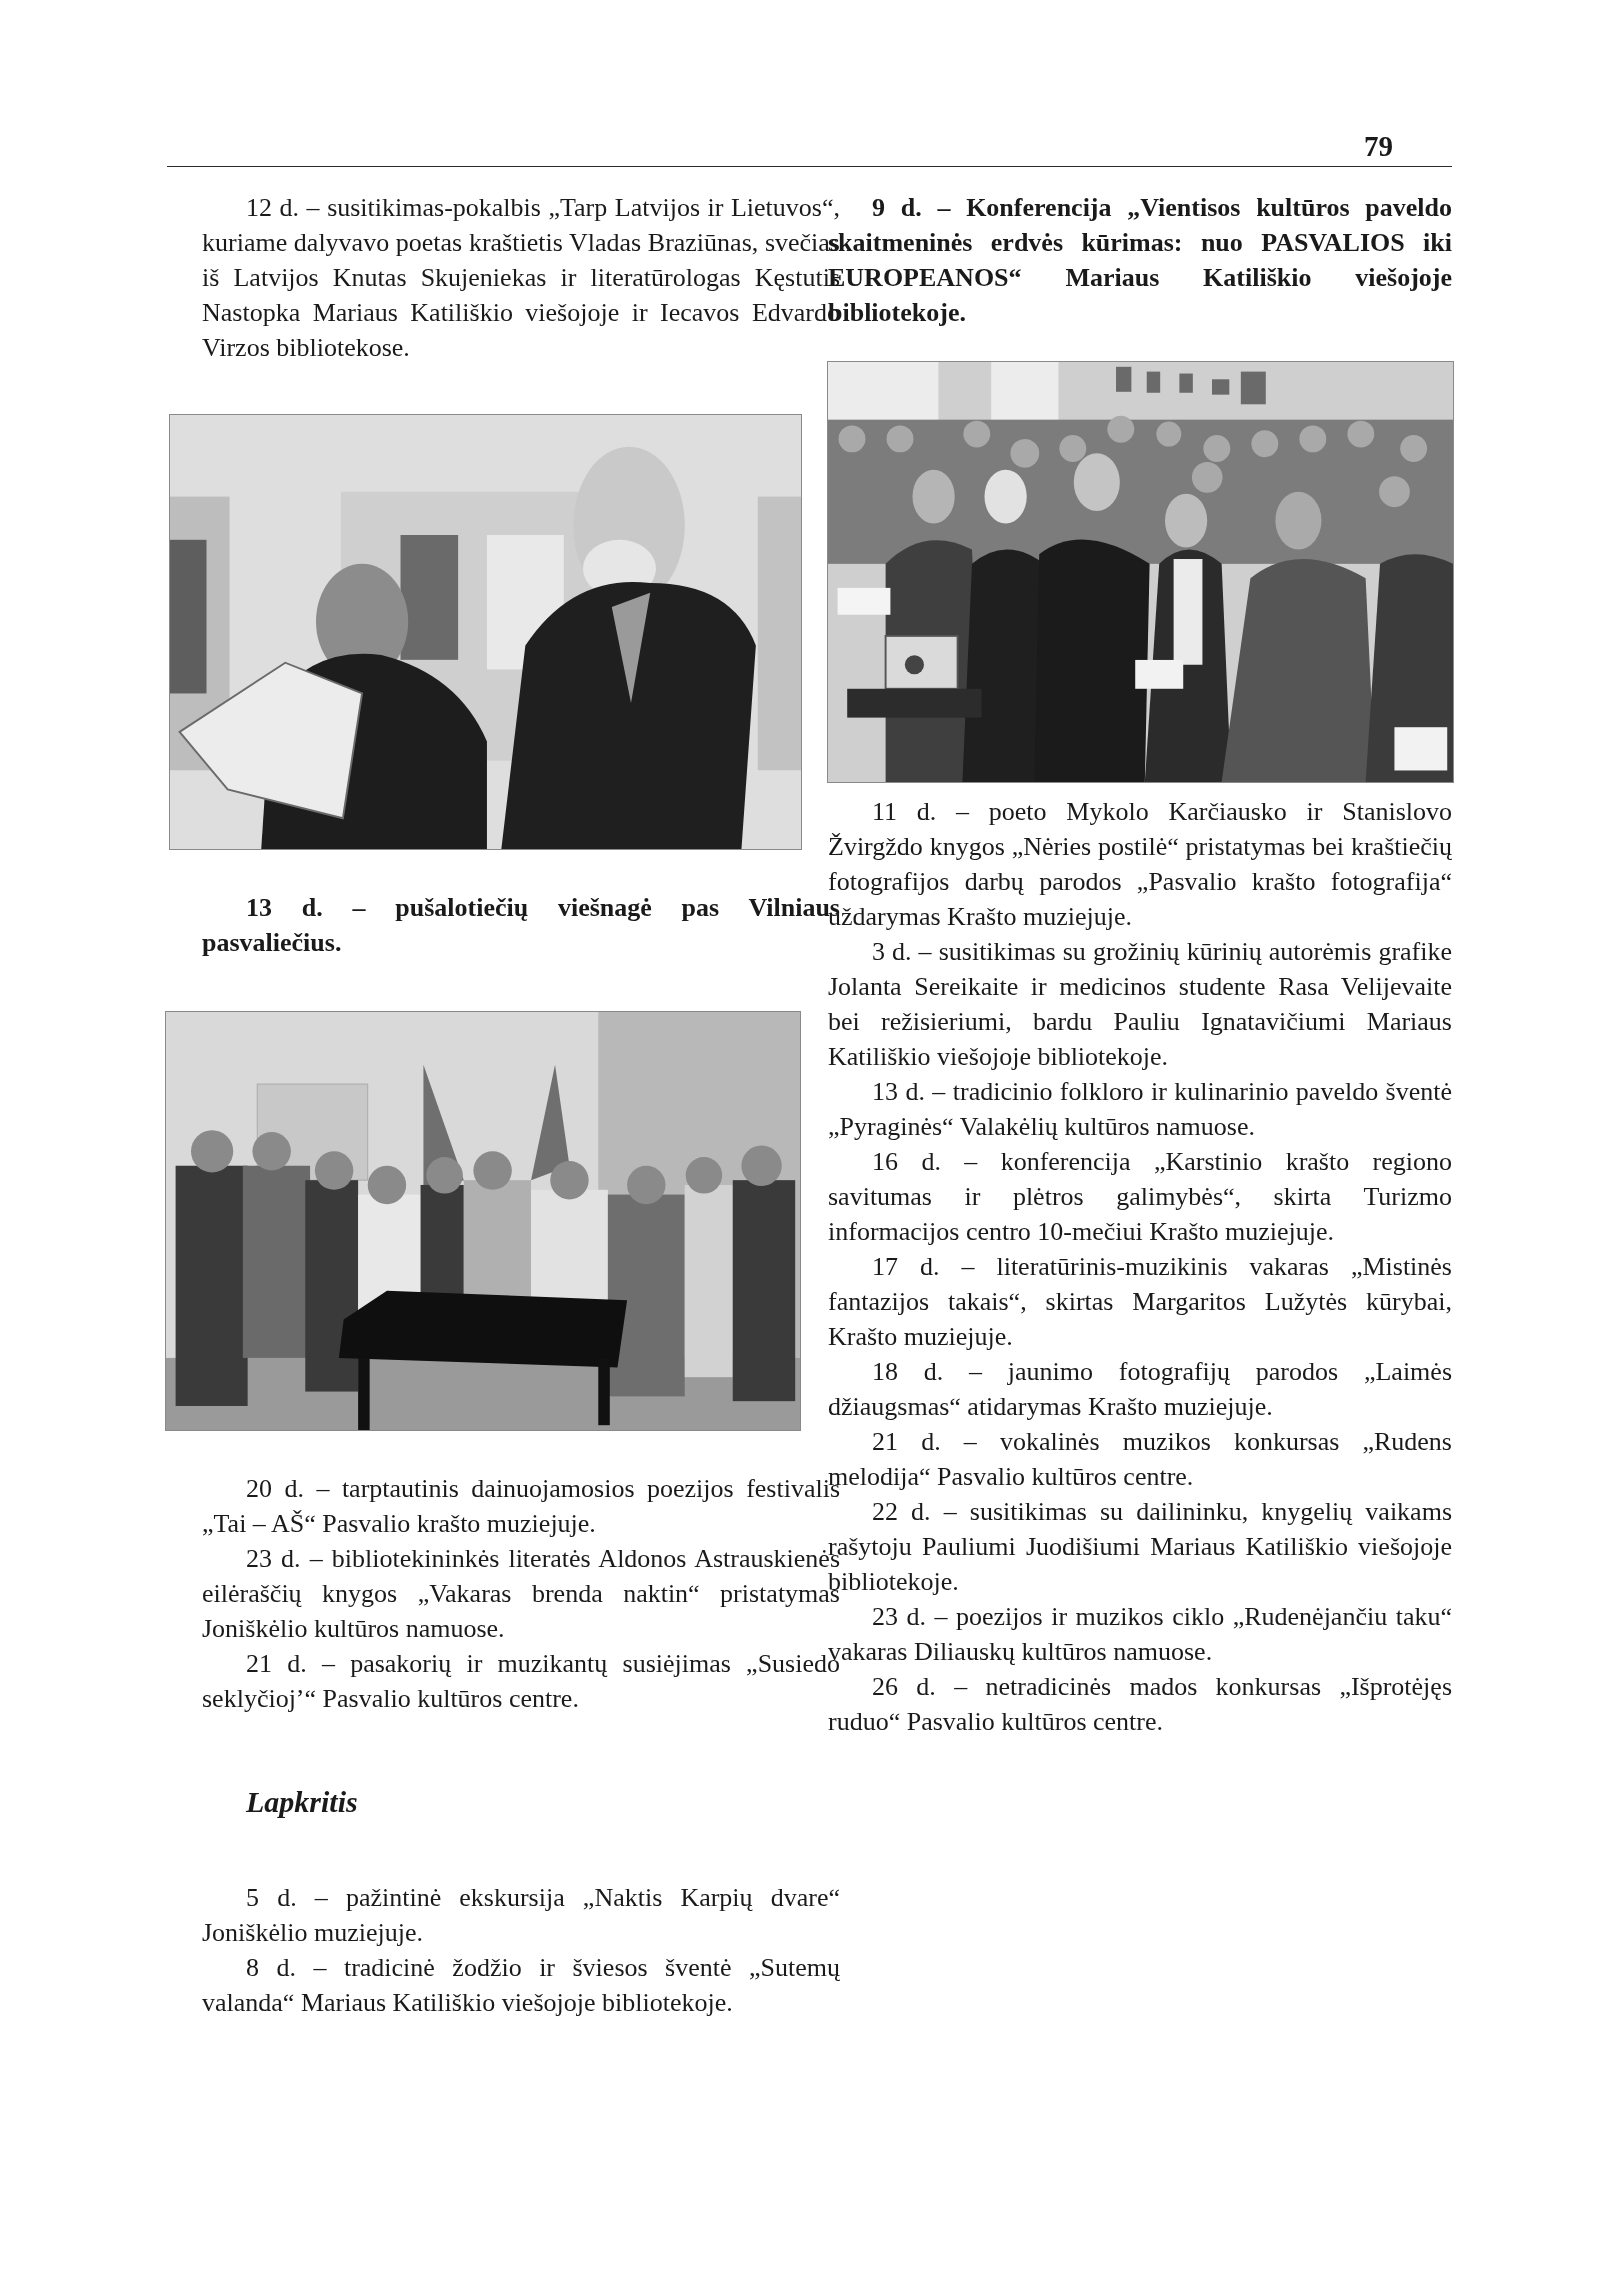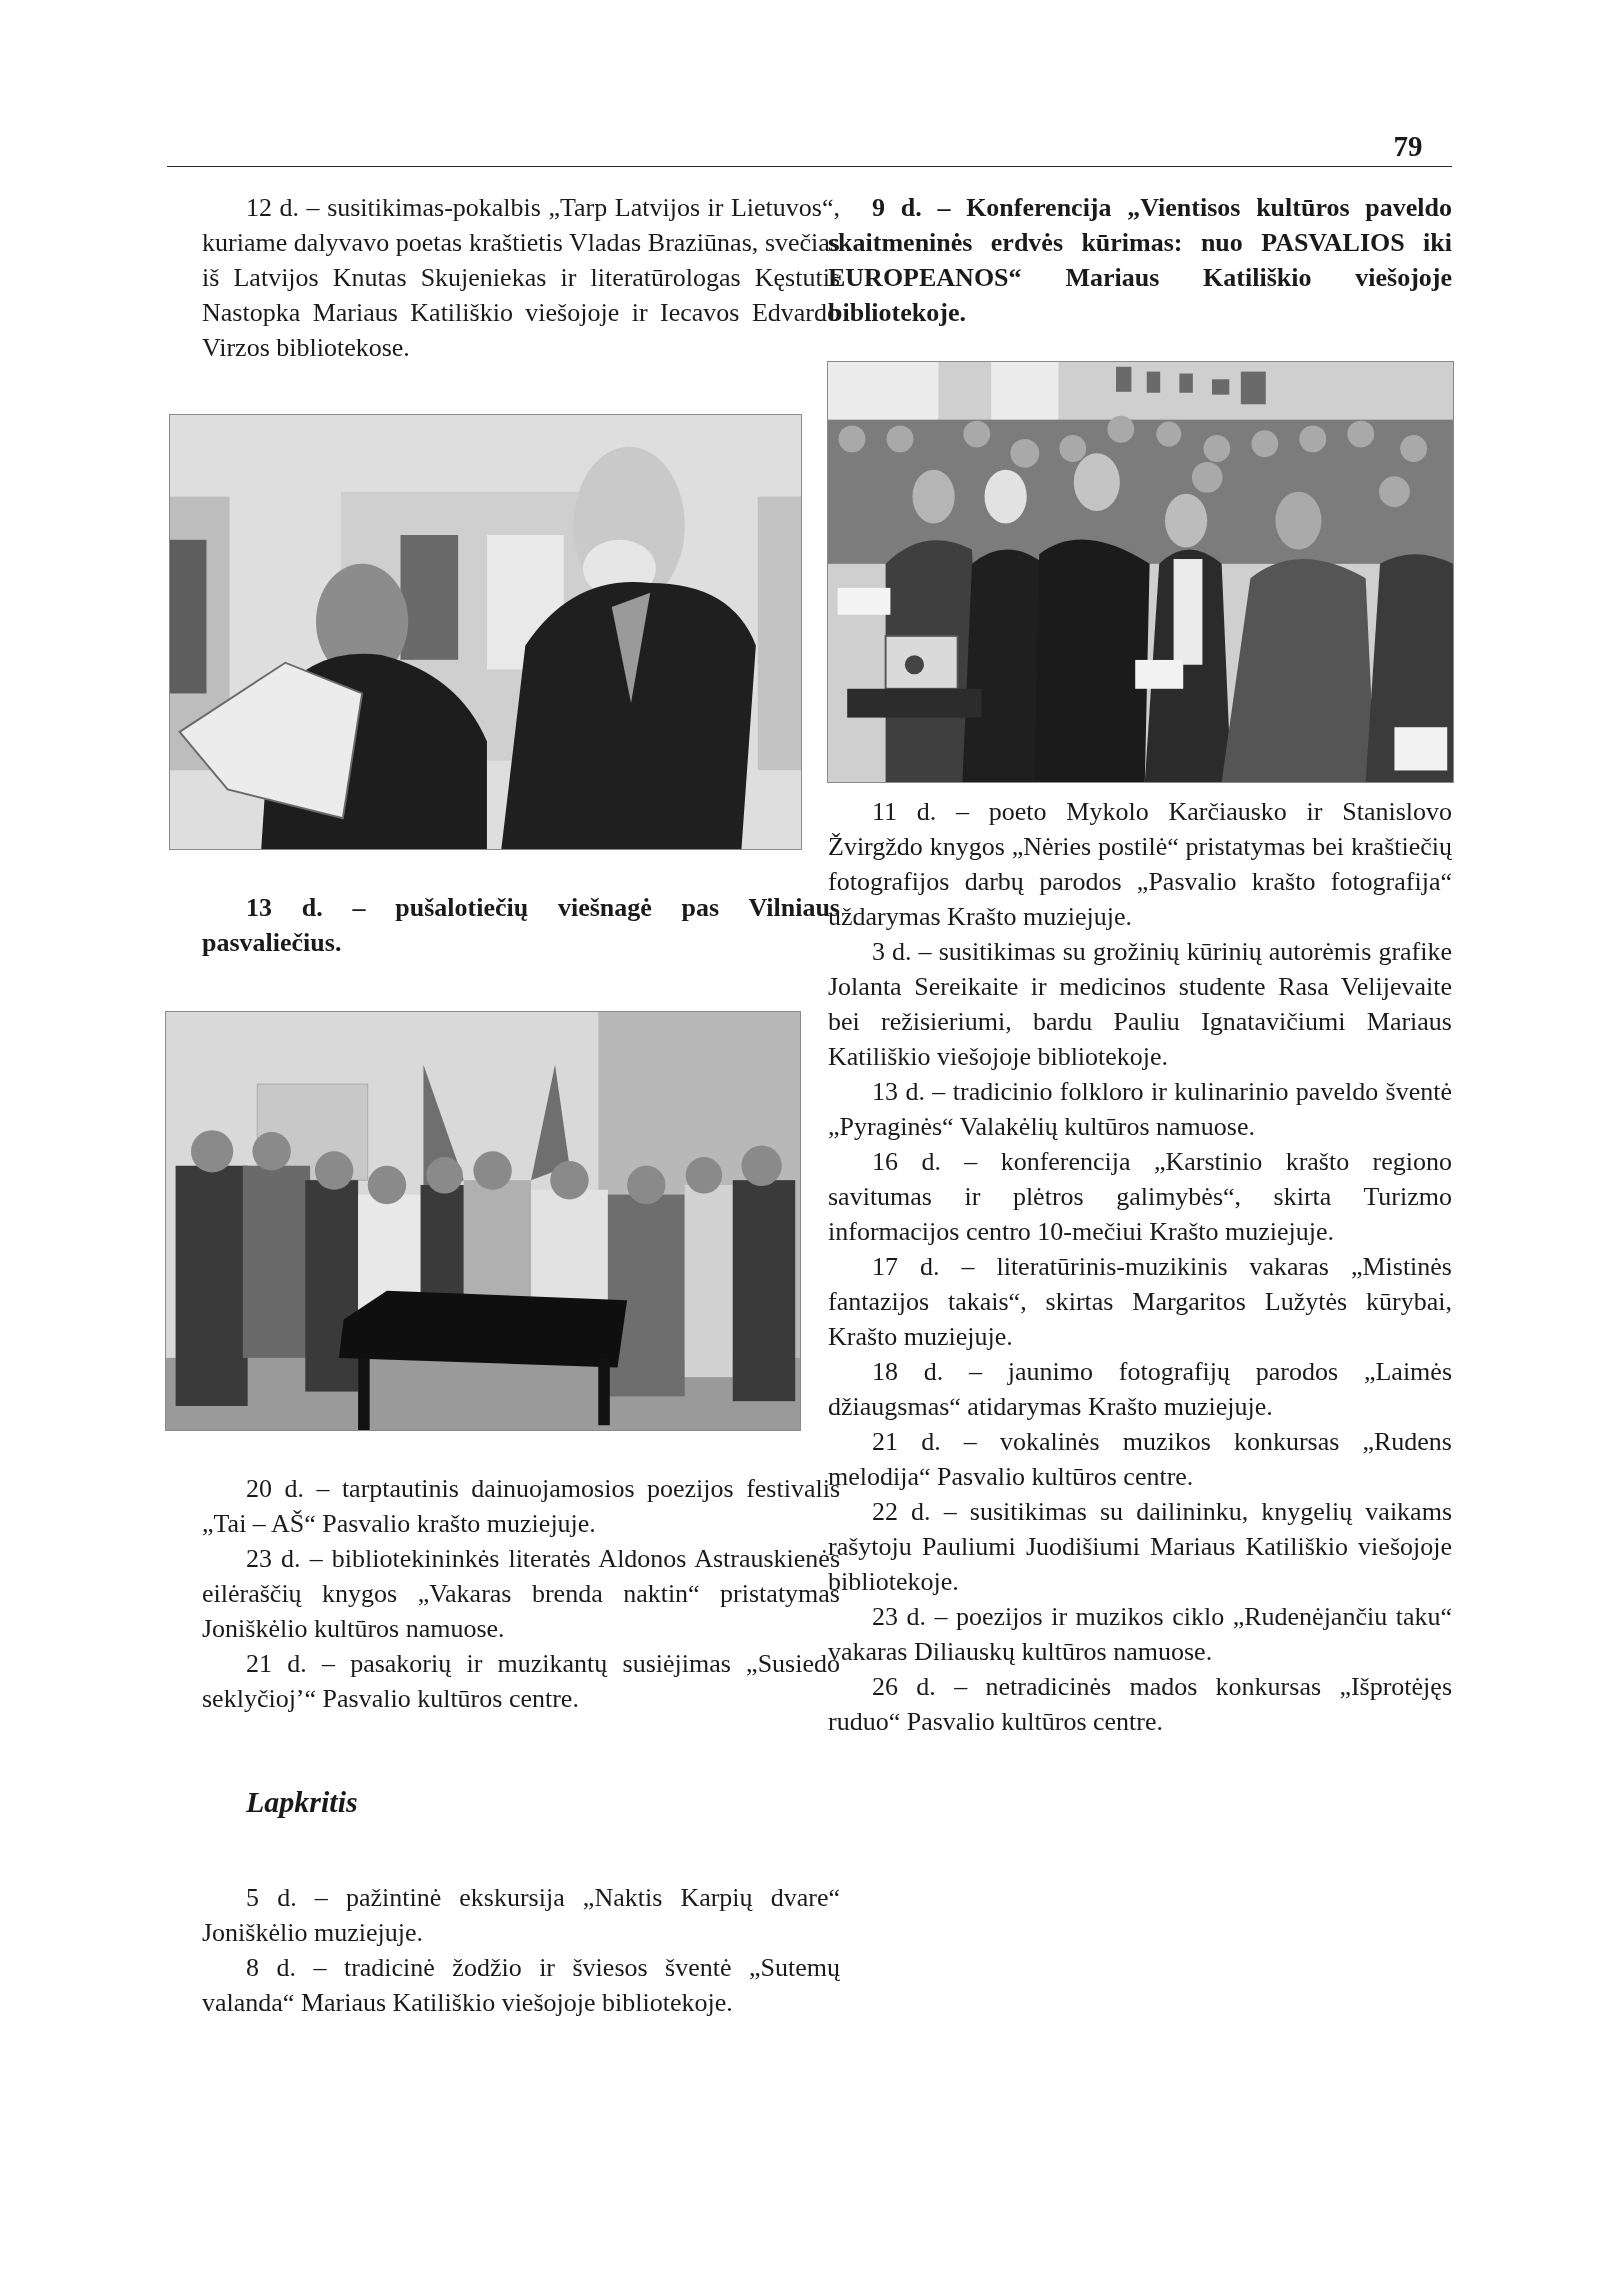--- a/index.html
+++ b/index.html
@@ -1,18 +1,18 @@
 <!DOCTYPE html>
 <html><head>
   <meta charset="utf-8">
   <style>
     html, body { margin: 0; padding: 0; background: #ffffff; }
     body { width: 1620px; height: 2278px; position: relative; overflow: hidden;
            font-family: "Liberation Serif", "DejaVu Serif", serif; color: #1a1a1a; }
-    .page-number { position: absolute; top: 127px; left: 1364px; width: 88px; text-align: center;
+    .page-number { position: absolute; top: 127px; left: 1364px; width: 88px; text-align: left;
                    font-size: 29px; font-weight: bold; line-height: 38px; }
     .header-rule { position: absolute; top: 166px; left: 167px; width: 1285px; height: 0;
                    border-top: 1.9px solid #2a2a2a; }
     .col { position: absolute; font-size: 26px; line-height: 35px; text-align: justify; }
     .col-left { left: 162px; width: 638px; margin-left: 40px; }
     .col-right { left: 828px; width: 624px; }
     .para { margin: 0; text-indent: 44px; hyphens: manual; }
     .heading { margin: 0; font-style: italic; font-weight: bold; font-size: 30px; line-height: 38px;
                padding-left: 44px; }
     .photo { position: absolute; border: 1.9px solid #8a8a8a; overflow: hidden; background: #d8d8d8; }

